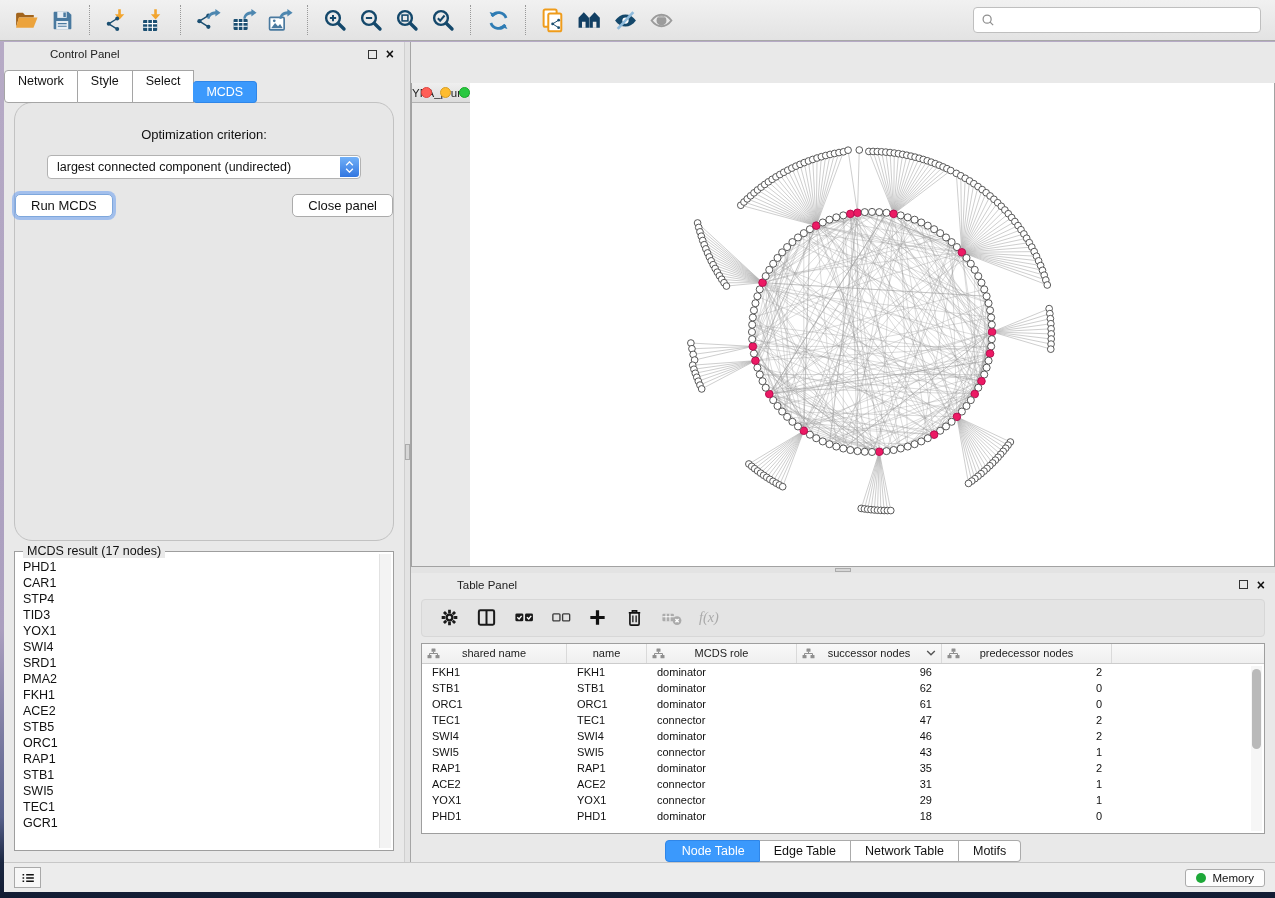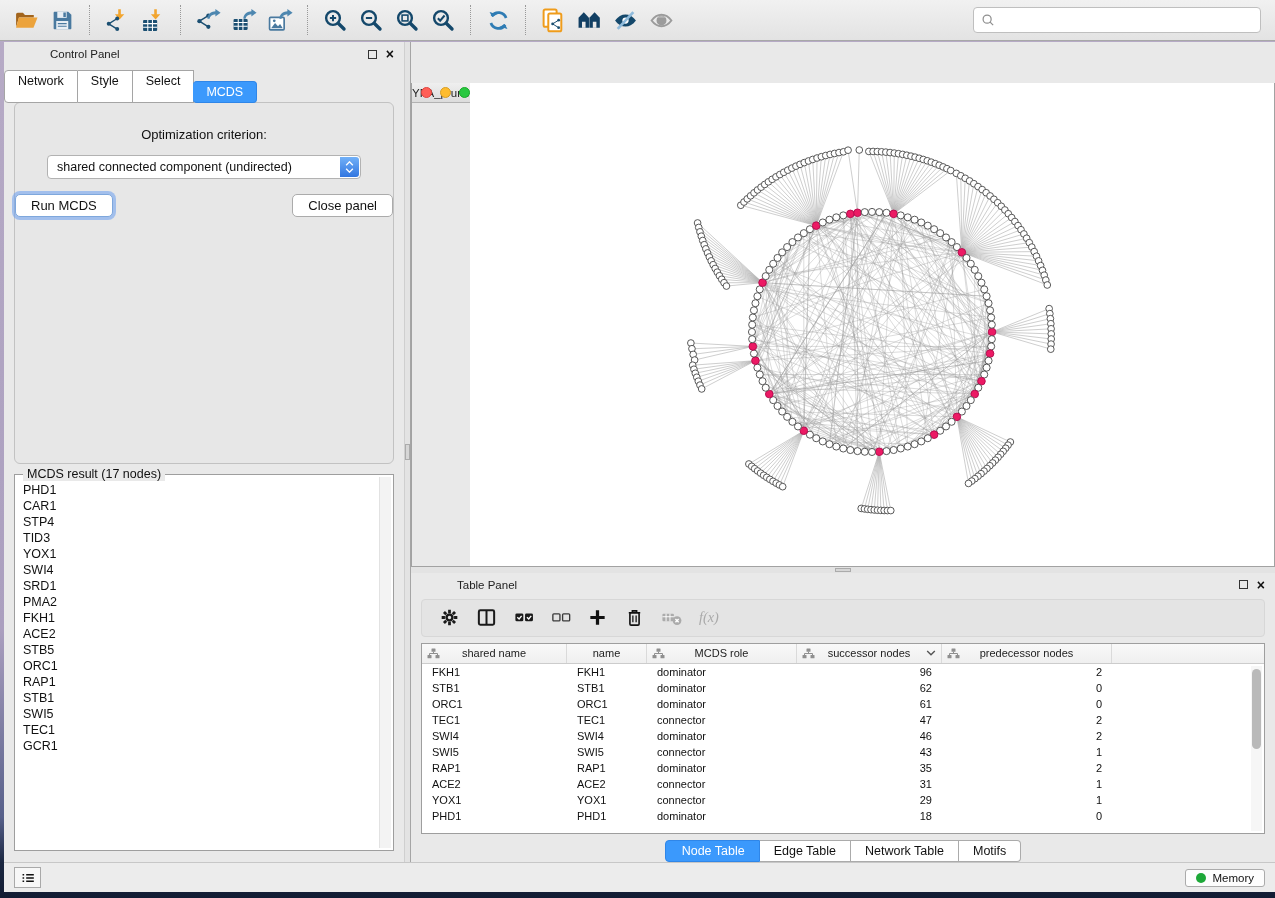--- a/index.html
+++ b/index.html
@@ -28,21 +28,21 @@
   .control-panel{width:400px;display:flex;flex-direction:column;background:#e9e9e9;}
   .panel-header{height:24px;display:flex;align-items:center;padding:0 10px;font-size:11.5px;color:#222;margin-left:36px;}
   .win-btns{margin-left:auto;display:flex;align-items:center;gap:9px;}
   .float-icon{width:9px;height:9px;border:1.5px solid #333;display:inline-block;}
   .close-icon{font-weight:bold;font-size:14px;line-height:10px;color:#111;}
   .cp-tabs{display:flex;position:relative;z-index:2;margin-top:4px;}
   .cp-tab{padding:3px 13px;font-size:12.5px;background:#fff;border:1px solid #a5a5a5;border-left:none;color:#111;}
   .cp-tab:first-child{border-left:1px solid #a5a5a5;border-radius:4px 0 0 4px;}
   .cp-tab:last-child{border-radius:0 4px 4px 0;}
   .cp-tab.active{background:#3b99fc;border-color:#2f86e8;color:#fff;border-radius:4px;margin-left:-1px;margin-top:11px;}
-  .cp-content{margin:-1px 10px 0;height:362px;background:#e7e7e7;border:1px solid #c2c2c2;border-radius:6px;
+  .cp-content{margin:-1px 10px 0;height:439px;background:#e7e7e7;border:1px solid #c2c2c2;border-radius:18px;
     padding-top:24px;text-align:center;flex:0 0 auto;}
   .opt-label{font-size:13px;color:#111;}
   .criterion{margin:13px auto 0;width:314px;height:24px;background:#fff;border:1px solid #b2b2b2;border-radius:4px;
     display:flex;align-items:center;font-size:12.5px;padding-left:9px;position:relative;color:#111;}
   .spinner{position:absolute;right:1px;top:1px;bottom:1px;width:19px;border-radius:0 3px 3px 0;
     background:linear-gradient(#72b1f8,#3276e0);display:flex;flex-direction:column;align-items:center;justify-content:center;gap:2px;}
   .spinner svg{width:9px;height:5px;}
   .btn-row{margin-top:15px;display:flex;justify-content:space-between;gap:14px;}
   .btn{background:#fff;border:1px solid #ababab;border-radius:5px;padding:3px 15px;font-size:13px;color:#111;}
   .btn.focused{box-shadow:0 0 0 3px rgba(106,158,240,.55);border-color:#7ea7dc;}
@@ -278,21 +278,21 @@
       </div>
       <div class="cp-tabs">
           <div class="cp-tab">Network</div>
           <div class="cp-tab">Style</div>
           <div class="cp-tab">Select</div>
           <div class="cp-tab active">MCDS</div>
         </div>
       <div class="cp-content">
         <div class="opt-label">Optimization criterion:</div>
         <div class="criterion">
-          <span>shared connected component (undirected)</span>
+          <span>largest connected component (undirected)</span>
           <span class="spinner">
             <svg viewBox="0 0 10 6">
                 <path d="M1 5l4-4 4 4" fill="none" stroke="#fff" stroke-width="1.6"></path>
               </svg>
             <svg viewBox="0 0 10 6">
                 <path d="M1 1l4 4 4-4" fill="none" stroke="#fff" stroke-width="1.6"></path>
               </svg>
           </span>
         </div>
         <div class="btn-row">

